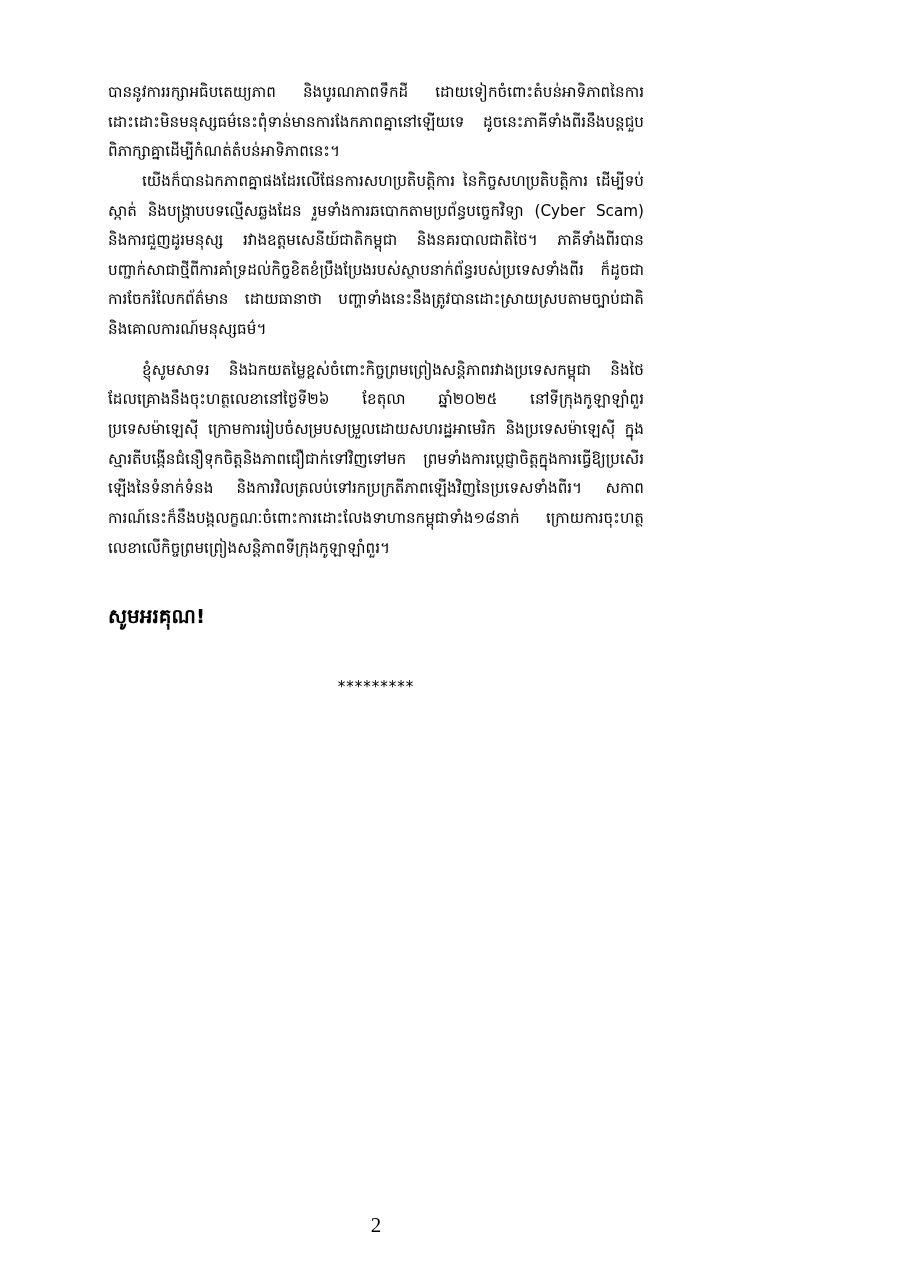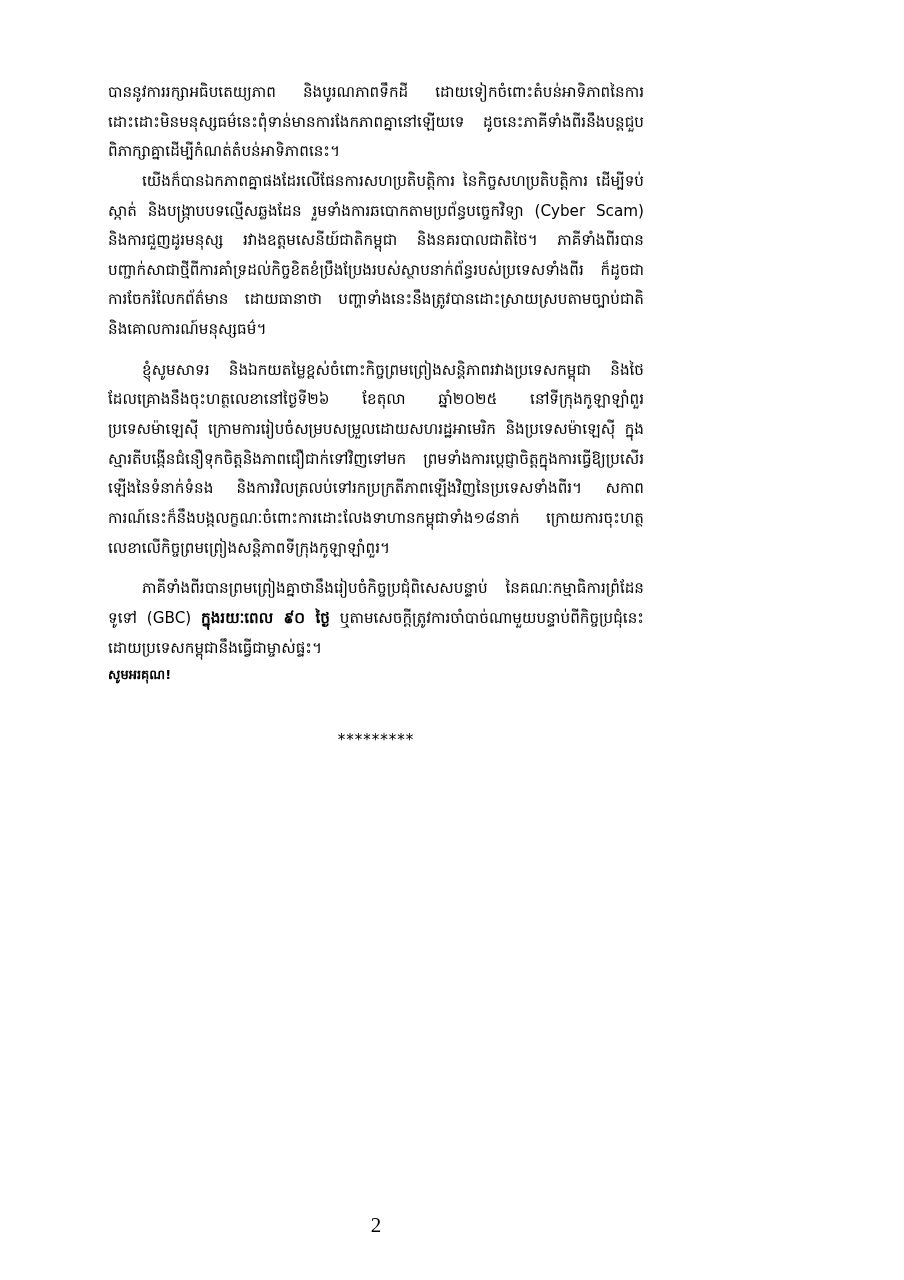--- a/index.html
+++ b/index.html
@@ -35,22 +35,23 @@
   p.para.indent {
     text-indent: 34px;
   }
   p.para.gap {
     margin-top: 11px;
   }
   .bold {
     font-weight: bold;
   }
   .thanks {
+    margin-top: 34px;
     font-weight: bold;
-    font-size: 13px;
+    font-size: 20px;
     line-height: 1.9;
   }
   .stars {
     margin-top: 38px;
     text-align: center;
     font-size: 15px;
     letter-spacing: 1px;
   }
   .page-number {
     position: absolute;
@@ -68,21 +69,20 @@
 <div class="page">
 
   <div class="doc-body">
 
     <p class="para">បាននូវការរក្សាអធិបតេយ្យភាព និងបូរណភាពទឹកដី ដោយទៀកចំពោះតំបន់អាទិភាពនៃការដោះដោះមិនមនុស្សធម៌នេះពុំទាន់មានការងែកភាពគ្នានៅឡើយទេ ដូចនេះភាគីទាំងពីរនឹងបន្តជួបពិភាក្សាគ្នាដើម្បីកំណត់តំបន់អាទិភាពនេះ។</p>
 
     <p class="para indent">យើងក៏បានឯកភាពគ្នាផងដែរលើផែនការសហប្រតិបត្តិការ នៃកិច្ចសហប្រតិបត្តិការ ដើម្បីទប់ស្កាត់ និងបង្រ្កាបបទល្មើសឆ្លងដែន រួមទាំងការឆបោកតាមប្រព័ន្ធបច្ចេកវិទ្យា (Cyber Scam) និងការជួញដូរមនុស្ស រវាងឧត្តមសេនីយ៍ជាតិកម្ពុជា និងនគរបាលជាតិថៃ។ ភាគីទាំងពីរបានបញ្ជាក់សាជាថ្មីពីការគាំទ្រដល់កិច្ចខិតខំប្រឹងប្រែងរបស់ស្ថាបនាក់ព័ន្ធរបស់ប្រទេសទាំងពីរ ក៏ដូចជាការចែករំលែកព័ត៌មាន ដោយធានាថា បញ្ហាទាំងនេះនឹងត្រូវបានដោះស្រាយស្របតាមច្បាប់ជាតិ និងគោលការណ៍មនុស្សធម៌។</p>
 
     <p class="para indent gap">ខ្ញុំសូមសាទរ និងឯកយតម្លៃខ្ពស់ចំពោះកិច្ចព្រមព្រៀងសន្តិភាពរវាងប្រទេសកម្ពុជា និងថៃ ដែលគ្រោងនឹងចុះហត្ថលេខានៅថ្ងៃទី២៦ ខែតុលា ឆ្នាំ២០២៥ នៅទីក្រុងកូឡាឡាំពួរ ប្រទេសម៉ាឡេស៊ី ក្រោមការរៀបចំសម្របសម្រួលដោយសហរដ្ឋអាមេរិក និងប្រទេសម៉ាឡេស៊ី ក្នុងស្មារតីបង្កើនជំនឿទុកចិត្តនិងភាពជឿជាក់ទៅវិញទៅមក ព្រមទាំងការប្តេជ្ញាចិត្តក្នុងការធ្វើឱ្យប្រសើរឡើងនៃទំនាក់ទំនង និងការវិលត្រលប់ទៅរកប្រក្រតីភាពឡើងវិញនៃប្រទេសទាំងពីរ។ សកាពការណ៍នេះក៏នឹងបង្កលក្ខណៈចំពោះការដោះលែងទាហានកម្ពុជាទាំង១៨នាក់ ក្រោយការចុះហត្ថលេខាលើកិច្ចព្រមព្រៀងសន្តិភាពទីក្រុងកូឡាឡាំពួរ។</p>
 
-    <p class="para indent gap"><span>ភាគីទាំងពីរបានព្រមព្រៀងគ្នាថានឹងរៀបចំកិច្ចប្រជុំពិសេសបន្ទាប់ នៃគណៈកម្មាធិការព្រំដែនទូទៅ (GBC) </span><span class="bold">ក្នុងរយៈពេល ៩០ ថ្ងៃ</span><span> ឬតាមសេចក្តីត្រូវការចាំបាច់ណាមួយបន្ទាប់ពីកិច្ចប្រជុំនេះ ដោយប្រទេសកម្ពុជានឹងធ្វើជាម្ចាស់ផ្ទះ។</span></p>
 
 
     <div class="thanks">សូមអរគុណ!</div>
 
     <div class="stars">*********</div>
 
   </div>
 
   <div class="page-number">2</div>
 

